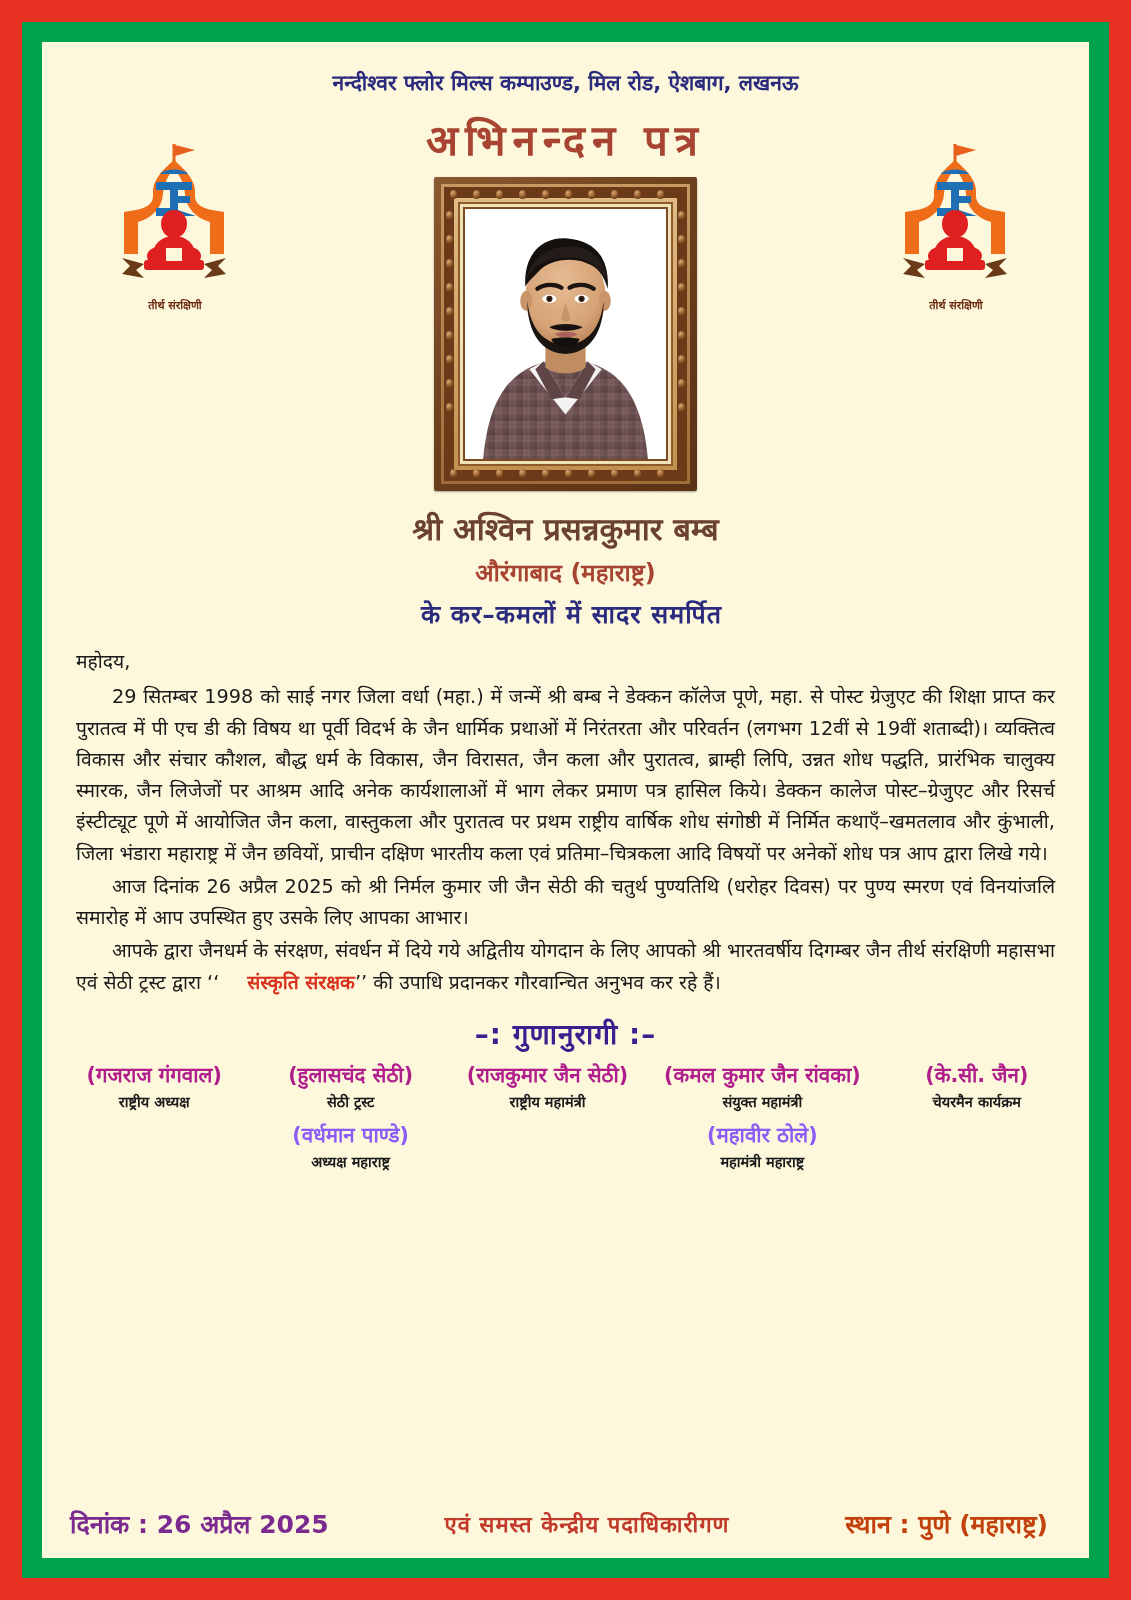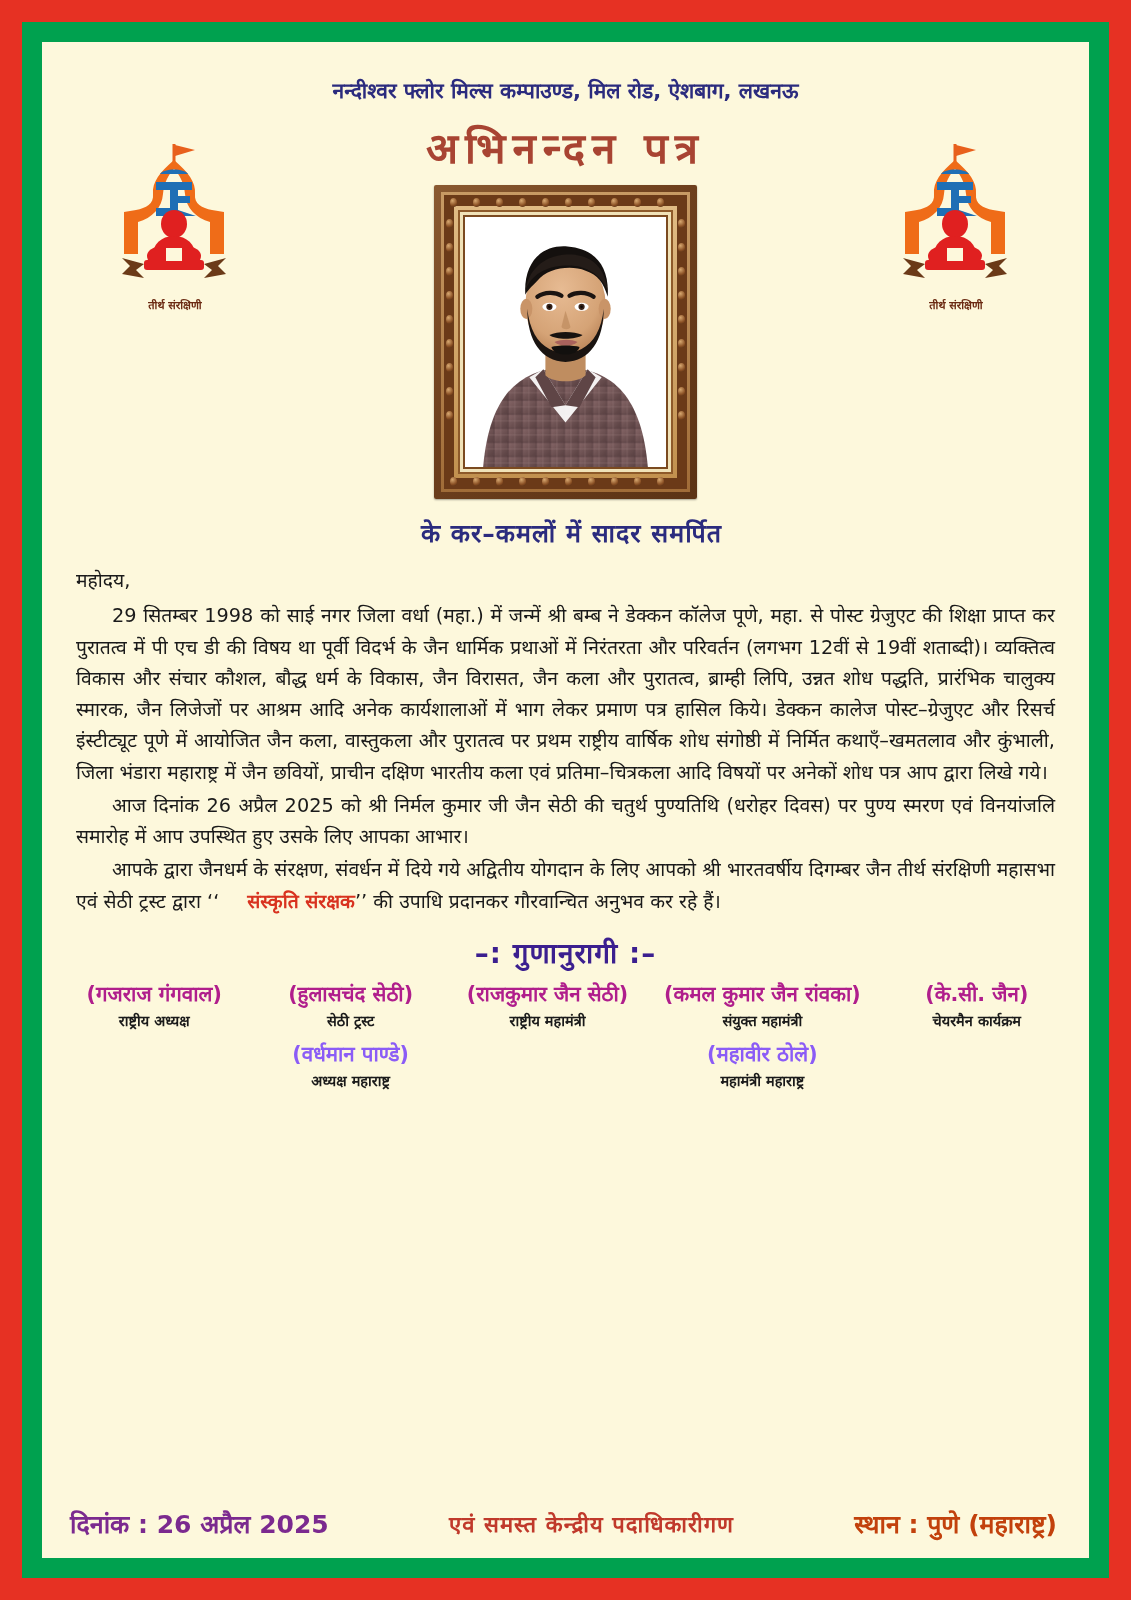--- a/index.html
+++ b/index.html
@@ -33,21 +33,21 @@
     letter-spacing:0.5px;
     color:#b01e8c;
     line-height:1.1;
     margin:0 0 8px 0;
   }
   .org-address{
     font-family:"DejaVu Sans", sans-serif;
     font-weight:bold;
     font-size:21px;
     color:#2b2b7e;
-    margin:8px 0 14px 0;
+    margin:0 0 14px 0;
   }
   .doc-title{
     font-family:"DejaVu Sans", sans-serif;
     font-weight:bold;
     font-size:42px;
     letter-spacing:7px;
     color:#a84432;
     margin:0 0 6px 0;
   }
 
@@ -143,21 +143,21 @@
     font-family:"DejaVu Sans",sans-serif;font-weight:bold;
     font-size:20.5px;color:#8b5cf6;margin-top:9px;white-space:nowrap;
   }
   .sig-role2{
     font-family:"DejaVu Sans",sans-serif;font-weight:bold;
     font-size:14.5px;color:#1a1a1a;margin-top:3px;white-space:nowrap;
   }
 
   
   .footer{
-    position:absolute;left:0;right:4px;bottom:18px;
+    position:absolute;left:0;right:13px;bottom:18px;
     display:flex;justify-content:space-between;align-items:flex-end;
     padding:0 28px;box-sizing:border-box;
   }
   .footer-date{
     font-family:"DejaVu Sans",sans-serif;font-weight:bold;
     font-size:25px;color:#7b2a8f;
   }
   .footer-center{
     font-family:"DejaVu Sans",sans-serif;font-weight:bold;
     font-size:22px;color:#c0392b;letter-spacing:1px;padding-bottom:2px;
@@ -356,20 +356,22 @@
                     </div>
                   </div>
                 </div>
               </div>
             </div>
           </div>
         </div>
       </div>
 
       <div class="honoree">
+        <div class="honoree-name">श्री अश्विन प्रसन्नकुमार बम्ब</div>
+        <div class="honoree-place">औरंगाबाद (महाराष्ट्र)</div>
         <div class="dedication">के कर–कमलों में सादर समर्पित</div>
       </div>
 
       <div class="body-text">
         <p class="salutation">महोदय,</p>
         <p class="indent">29 सितम्बर 1998 को साई नगर जिला वर्धा (महा.) में जन्में श्री बम्ब ने डेक्कन कॉलेज पूणे, महा. से पोस्ट ग्रेजुएट की शिक्षा प्राप्त कर पुरातत्व में पी एच डी की विषय था पूर्वी विदर्भ के जैन धार्मिक प्रथाओं में निरंतरता और परिवर्तन (लगभग 12वीं से 19वीं शताब्दी)। व्यक्तित्व विकास और संचार कौशल, बौद्ध धर्म के विकास, जैन विरासत, जैन कला और पुरातत्व, ब्राम्ही लिपि, उन्नत शोध पद्धति, प्रारंभिक चालुक्य स्मारक, जैन लिजेजों पर आश्रम आदि अनेक कार्यशालाओं में भाग लेकर प्रमाण पत्र हासिल किये। डेक्कन कालेज पोस्ट–ग्रेजुएट और रिसर्च इंस्टीट्यूट पूणे में आयोजित जैन कला, वास्तुकला और पुरातत्व पर प्रथम राष्ट्रीय वार्षिक शोध संगोष्ठी में निर्मित कथाएँ–खमतलाव और कुंभाली, जिला भंडारा महाराष्ट्र में जैन छवियों, प्राचीन दक्षिण भारतीय कला एवं प्रतिमा–चित्रकला आदि विषयों पर अनेकों शोध पत्र आप द्वारा लिखे गये।</p>
         <p class="indent">आज दिनांक 26 अप्रैल 2025 को श्री निर्मल कुमार जी जैन सेठी की चतुर्थ पुण्यतिथि (धरोहर दिवस) पर पुण्य स्मरण एवं विनयांजलि समारोह में आप उपस्थित हुए उसके लिए आपका आभार।</p>
         <p class="indent"><span>आपके द्वारा जैनधर्म के संरक्षण, संवर्धन में दिये गये अद्वितीय योगदान के लिए आपको श्री भारतवर्षीय दिगम्बर जैन तीर्थ संरक्षिणी महासभा एवं सेठी ट्रस्ट द्वारा </span><span>‘‘</span><span class="highlight">संस्कृति संरक्षक</span><span>’’</span><span> की उपाधि प्रदानकर गौरवान्चित अनुभव कर रहे हैं।</span></p>
       </div>
 

